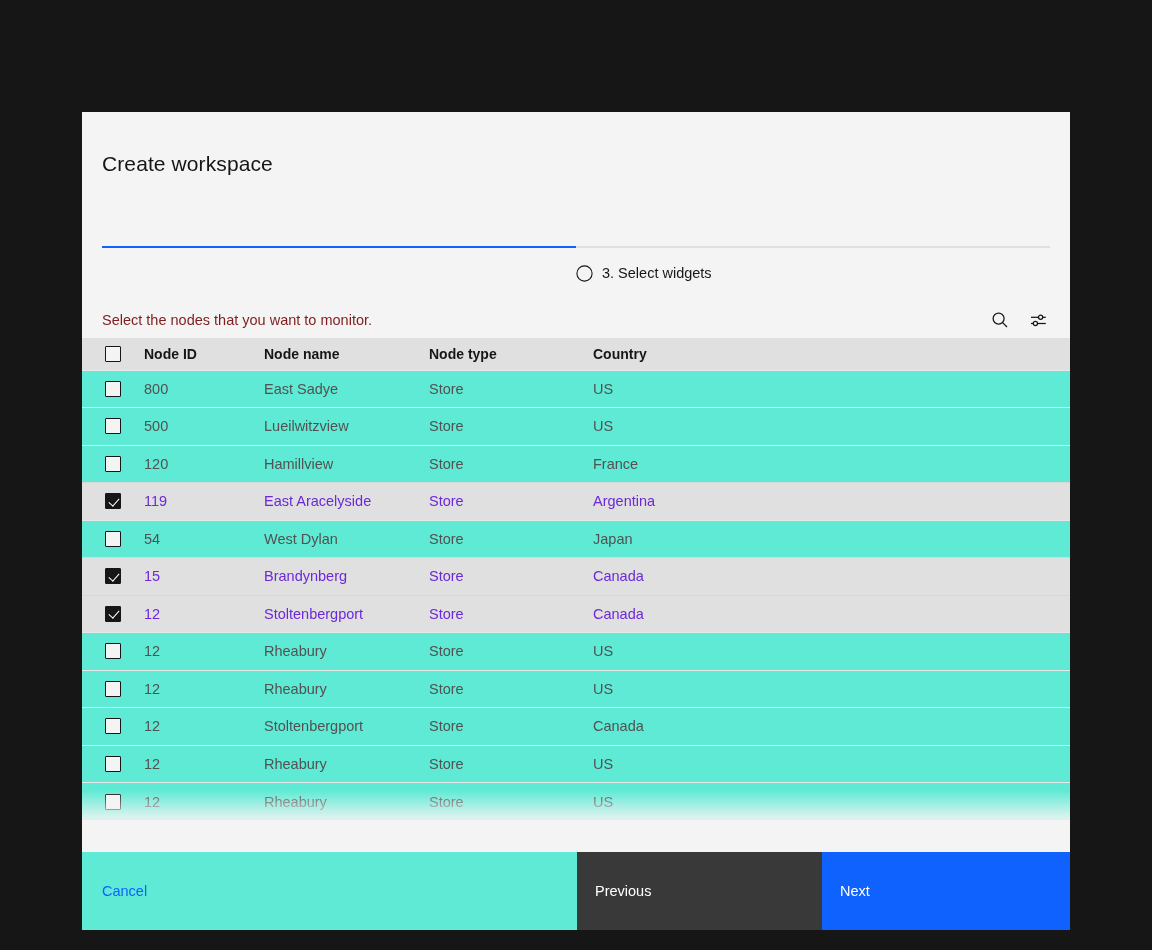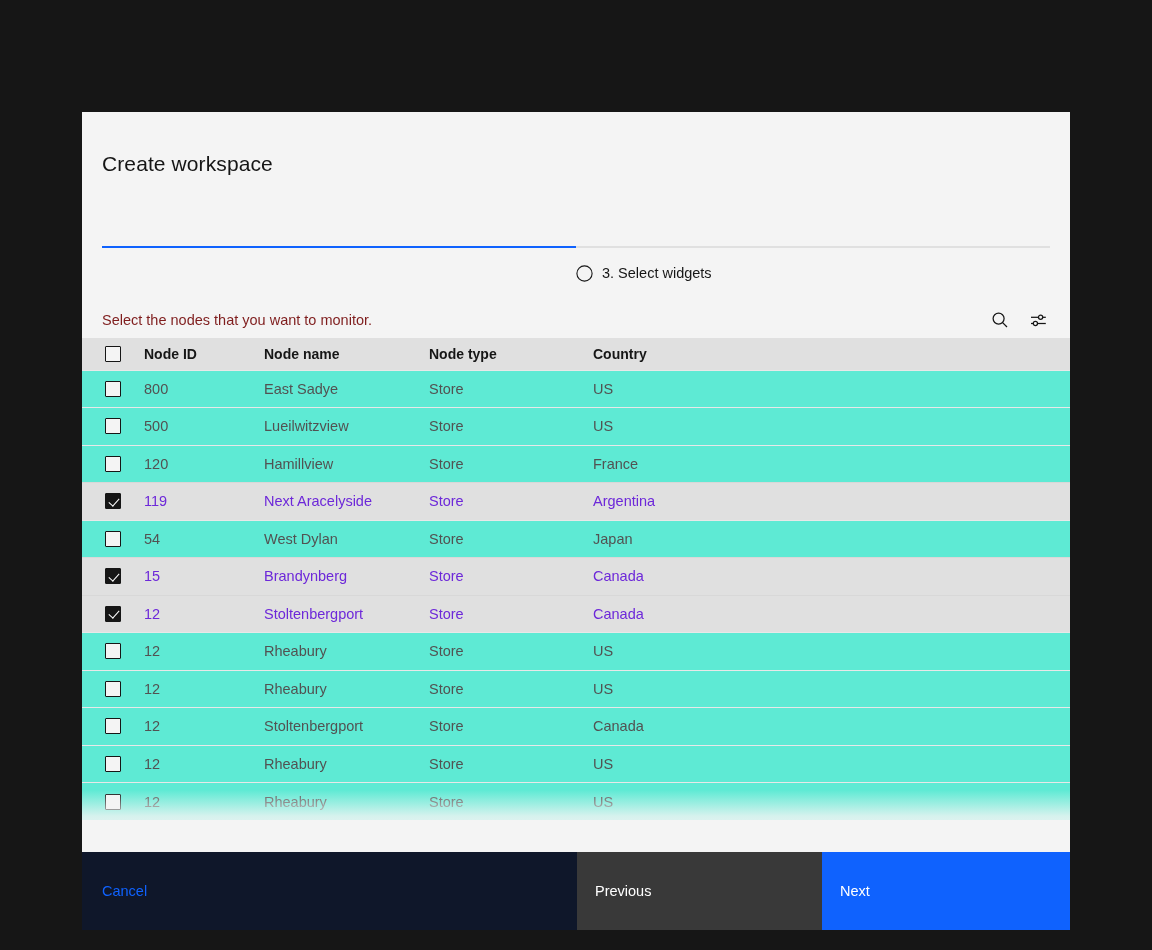--- a/index.html
+++ b/index.html
@@ -176,21 +176,21 @@
     background: linear-gradient(to bottom, rgba(244,244,244,0) 0%, rgba(244,244,244,0.80) 42%, #f4f4f4 78%);
     pointer-events: none;
   }
 
   
   .modal-footer {
     flex: 0 0 auto;
     height: 78px;
     display: flex;
     align-items: stretch;
-    background: #0f172a;
+    background: #5eead4;
   }
   .footer-left {
     flex: 1 1 auto;
     display: flex;
     align-items: center;
     padding-left: 20px;
   }
   .cancel-link {
     font-size: 14.5px;
     color: #0f62fe;
@@ -299,21 +299,21 @@
             <td class="col-id">120</td>
             <td class="col-name">Hamillview</td>
             <td class="col-type">Store</td>
             <td class="col-country">France</td>
           </tr>
           <tr class="selected">
             <td class="col-check">
               <span class="cbx checked"></span>
             </td>
             <td class="col-id">119</td>
-            <td class="col-name">Next Aracelyside</td>
+            <td class="col-name">East Aracelyside</td>
             <td class="col-type">Store</td>
             <td class="col-country">Argentina</td>
           </tr>
           <tr>
             <td class="col-check">
               <span class="cbx"></span>
             </td>
             <td class="col-id">54</td>
             <td class="col-name">West Dylan</td>
             <td class="col-type">Store</td>

